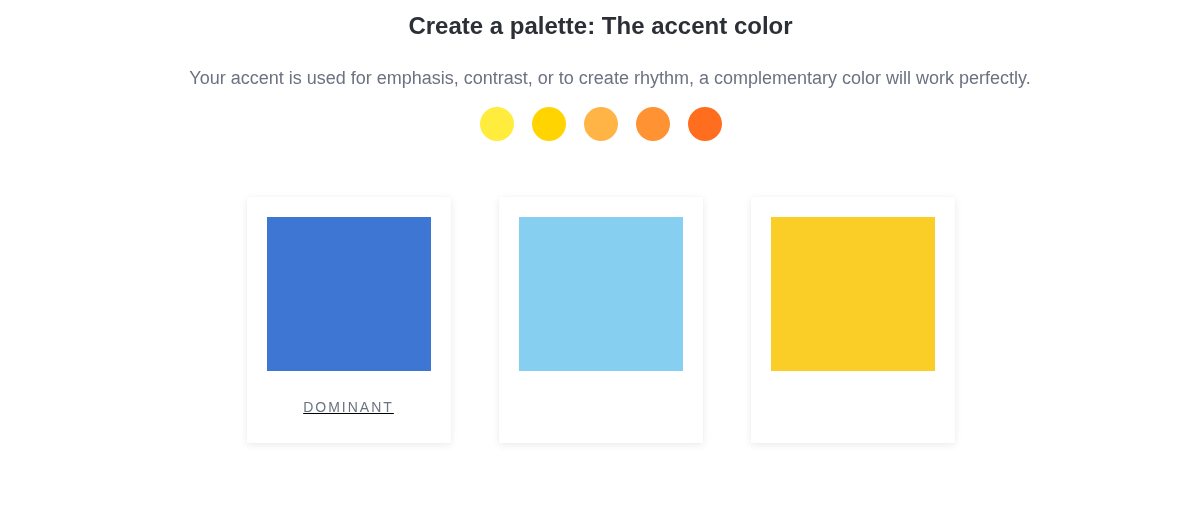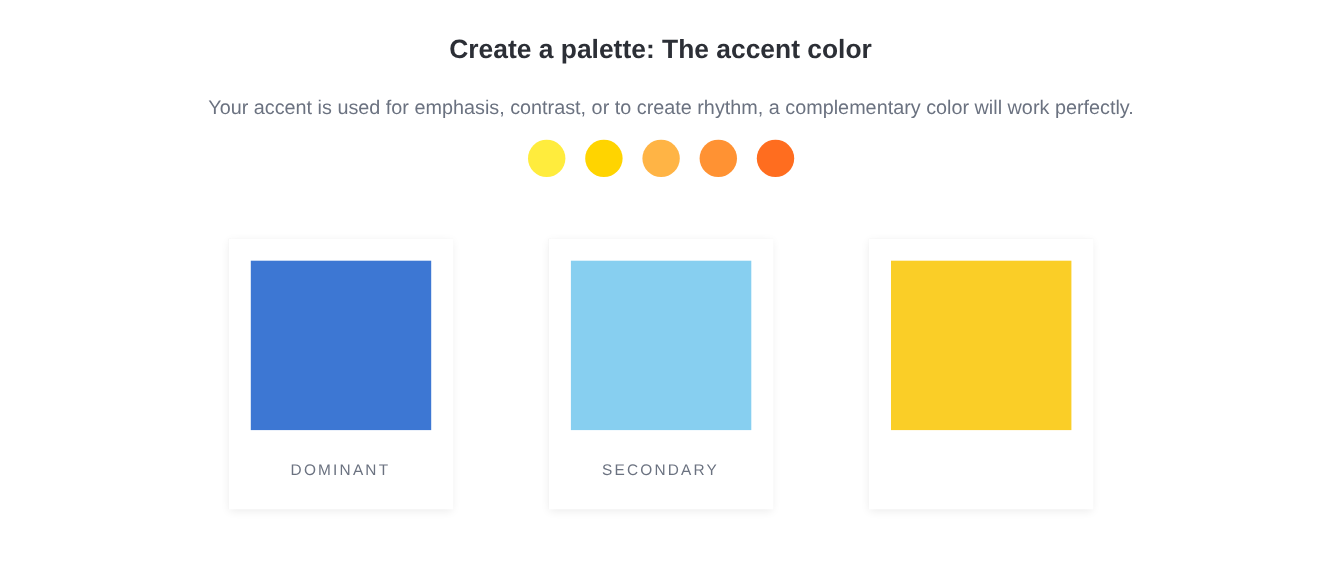--- a/index.html
+++ b/index.html
@@ -13,21 +13,21 @@
       background: #ffffff;
       width: 1201px;
       height: 519px;
       overflow: hidden;
     }
 
     .container {
       display: flex;
       flex-direction: column;
       align-items: center;
-      padding-top: 32px;
+      padding-top: 12px;
     }
 
     .title {
       font-size: 24px;
       font-weight: 700;
       color: #2c2f36;
       margin-bottom: 28px;
     }
 
     .subtitle {
@@ -46,21 +46,22 @@
 
     .swatch-dot {
       width: 34px;
       height: 34px;
       border-radius: 50%;
       cursor: pointer;
     }
 
     .cards-row {
       display: flex;
-      gap: 87px;
+      gap: 48px;
+      text-decoration: underline;
     }
 
     .color-card {
       width: 204px;
       background: #ffffff;
       box-shadow: 0 2px 8px rgba(0,0,0,0.08), 0 0 1px rgba(0,0,0,0.06);
       padding: 20px 20px 0 20px;
       display: flex;
       flex-direction: column;
       align-items: center;
@@ -95,19 +96,18 @@
     <div class="swatch-dot" style="background:#FF6D1F"></div>
   </div>
 
   <div class="cards-row">
     <div class="color-card">
       <div class="color-swatch" style="background:#3D77D3"></div>
       <div class="card-label">DOMINANT</div>
     </div>
     <div class="color-card">
       <div class="color-swatch" style="background:#87CFF0"></div>
-      <div class="card-label">SECONDARY</div>
     </div>
     <div class="color-card">
       <div class="color-swatch" style="background:#FACE27"></div>
     </div>
   </div>
 </div>
 
 </body></html>

